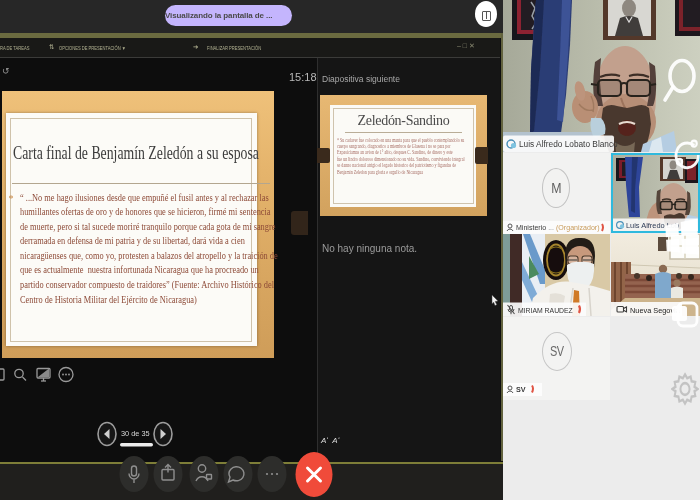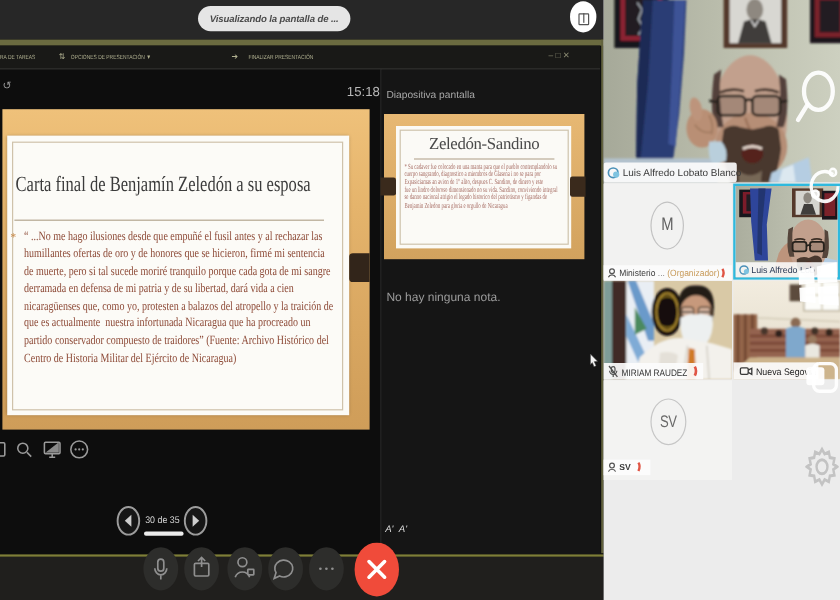--- a/index.html
+++ b/index.html
@@ -4,21 +4,21 @@
 <style>
   html,body{margin:0;padding:0;background:#000;}
   #stage{position:relative;width:700px;height:500px;overflow:hidden;background:#0e0e0e;font-family:"Liberation Sans",sans-serif;}
   .abs{position:absolute;}
 </style>
 </head>
 <body>
 <div id="stage">
 
   <div class="abs" id="topbar" style="left:0;top:0;width:505px;height:33px;background:#272727;"></div>
-  <div class="abs" style="left:165px;top:5px;width:127px;height:21px;background:#e5e5e5;border-radius:11px;color:#4a4a4a;font-size:8px;font-weight:bold;line-height:21px;text-align:center;letter-spacing:-0.1px;font-style:italic;">Visualizando la pantalla de ...</div>
+  <div class="abs" style="left:165px;top:5px;width:127px;height:21px;background:#c4b5fd;border-radius:11px;color:#4a4a4a;font-size:8px;font-weight:bold;line-height:21px;text-align:left;letter-spacing:-0.1px;">Visualizando la pantalla de ...</div>
   <div class="abs" style="left:475px;top:1px;width:22px;height:26px;background:#fff;border-radius:50%;"></div>
   <div class="abs" style="left:482px;top:11px;width:7px;height:8px;border:1.3px solid #555;border-radius:1px;"></div>
   <div class="abs" style="left:485.5px;top:11px;width:1.3px;height:8px;background:#555;"></div>
 
   <div class="abs" style="left:0;top:33px;width:503px;height:4.5px;background:#6b6b40;"></div>
   <div class="abs" style="left:500.8px;top:33px;width:1.8px;height:428px;background:#62623e;"></div>
 
   <div class="abs" id="menubar" style="left:0;top:37.5px;width:500px;height:19px;background:#191917;color:#b2b292;font-size:5px;">
     <span class="abs" style="left:0px;top:7px;transform:scaleX(0.82);transform-origin:0 0;white-space:nowrap;">RA DE TAREAS</span>
     <span class="abs" style="left:49px;top:5px;font-size:6.5px;">⇅</span>
@@ -29,21 +29,21 @@
   </div>
   <div class="abs" style="left:0;top:56.5px;width:500px;height:1px;background:#3b3b39;"></div>
 
   <div class="abs" style="left:0;top:57.5px;width:317px;height:404px;background:#0d0d0d;"></div>
   <div class="abs" style="left:317px;top:57.5px;width:1px;height:404px;background:#2e2e2e;"></div>
   <div class="abs" style="left:318px;top:57.5px;width:182px;height:404px;background:#151515;"></div>
 
   <span class="abs" style="left:2px;top:66px;color:#999;font-size:9px;">↺</span>
   <span class="abs" style="left:289px;top:71px;color:#b9b9b9;font-size:11px;">15:18</span>
 
-  <div class="abs" id="slide" style="left:1.5px;top:90.5px;width:306px;height:267px;background:linear-gradient(180deg,#efc17a 0%,#e5b46c 30%,#d8a660 70%,#cf9d59 100%);">
+  <div class="abs" id="slide" style="left:1.5px;top:90.5px;width:272px;height:267px;background:linear-gradient(180deg,#efc17a 0%,#e5b46c 30%,#d8a660 70%,#cf9d59 100%);">
     <div class="abs" style="left:4px;top:22.5px;right:17px;bottom:12px;background:#fcfbf7;box-shadow:0 0 3px rgba(0,0,0,.35);"></div>
     <div class="abs" style="left:8px;top:27px;right:21.5px;bottom:16px;border:1px solid #cfc2aa;"></div>
     <div class="abs" style="left:11.5px;top:52px;font-family:'Liberation Serif',serif;font-size:18px;color:#3b3b3b;white-space:nowrap;transform:scaleX(0.765);transform-origin:0 0;">Carta final de Benjamín Zeledón a su esposa</div>
     <div class="abs" style="left:10.5px;top:92.5px;width:258px;height:1px;background:#b3a68f;"></div>
     <span class="abs" style="left:7px;top:102px;color:#c98b4a;font-family:'Liberation Serif',serif;font-size:10px;">*</span>
     <div class="abs" id="slidebody" style="left:18.5px;top:100px;font-family:'Liberation Serif',serif;font-size:10.5px;line-height:14.6px;color:#8d4a37;white-space:nowrap;transform:scaleX(0.795);transform-origin:0 0;">“ ...No me hago ilusiones desde que empuñé el fusil antes y al rechazar las<br>humillantes ofertas de oro y de honores que se hicieron, firmé mi sentencia<br>de muerte, pero si tal sucede moriré tranquilo porque cada gota de mi sangre<br>derramada en defensa de mi patria y de su libertad, dará vida a cien<br>nicaragüenses que, como yo, protesten a balazos del atropello y la traición de<br>que es actualmente&nbsp; nuestra infortunada Nicaragua que ha procreado un<br>partido conservador compuesto de traidores” (Fuente: Archivo Histórico del<br>Centro de Historia Militar del Ejército de Nicaragua)</div>
   </div>
   <div class="abs" style="left:291px;top:211px;width:17px;height:24px;background:#32251a;border-radius:3px 0 0 3px;"></div>
 
   <svg class="abs" style="left:0;top:364px;" width="80" height="22" viewBox="0 0 80 22">
@@ -97,21 +97,21 @@
     </g>
     <g fill="#8f8f8f">
         <circle cx="152" cy="22" r="1.1"></circle>
         <circle cx="157" cy="22" r="1.1"></circle>
         <circle cx="162" cy="22" r="1.1"></circle>
       </g>
     <ellipse cx="199" cy="22.5" rx="18.5" ry="22.5" fill="#f04b3a"></ellipse>
     <path d="M192.5,16 L205.5,29 M205.5,16 L192.5,29" stroke="#fff" stroke-width="3" stroke-linecap="round"></path>
   </svg>
 
-  <span class="abs" style="left:322px;top:74px;color:#a9a9a9;font-size:8.5px;">Diapositiva pantalla</span>
+  <span class="abs" style="left:322px;top:74px;color:#a9a9a9;font-size:8.5px;">Diapositiva siguiente</span>
   <div class="abs" id="minislide" style="left:320px;top:94.5px;width:167px;height:121.5px;background:linear-gradient(180deg,#e7b873,#d2a25e);">
     <div class="abs" style="left:10px;top:10.5px;right:11px;bottom:9.5px;background:#fbfaf6;"></div>
     <div class="abs" style="left:12.5px;top:13px;right:13.5px;bottom:12px;border:0.5px solid #cfc3ad;"></div>
     <div class="abs" style="left:0;top:18.5px;width:100%;text-align:center;font-family:'Liberation Serif',serif;font-size:14px;color:#4a4a4a;letter-spacing:-0.3px;">Zeledón-Sandino</div>
     <div class="abs" style="left:25px;top:37.5px;width:117px;height:1px;background:#b9ad97;"></div>
     <div class="abs" id="minibody" style="left:17px;top:42px;font-family:'Liberation Serif',serif;font-size:6.5px;line-height:6.4px;color:#9b5a50;opacity:.9;white-space:nowrap;transform:scaleX(0.62);transform-origin:0 0;">* Su cadaver fue colocado en una manta para que el pueblo contemplandolo su<br>cuerpo sangrando, diagnostico a miembros de Glasena i no se para por<br>Expasiciamas an avion de 1° alito, despues C. Sandino, de dinero y este<br>fue un lindro doloroso dimensionado no su vida. Sandino, conviviendo integral<br>se danno nacional atrigio el legado historico del patriotismo y figandas de<br>Benjamin Zeledon para gloria e orgullo de Nicaragua</div>
   </div>
   <div class="abs" style="left:317px;top:148px;width:13px;height:15px;background:#3a2a1c;border-radius:0 2px 2px 0;"></div>
   <div class="abs" style="left:475px;top:147px;width:13px;height:17px;background:#3a2a1c;border-radius:2px 0 0 2px;"></div>
   <span class="abs" style="left:322px;top:243px;color:#9b9b9b;font-size:10px;">No hay ninguna nota.</span>

